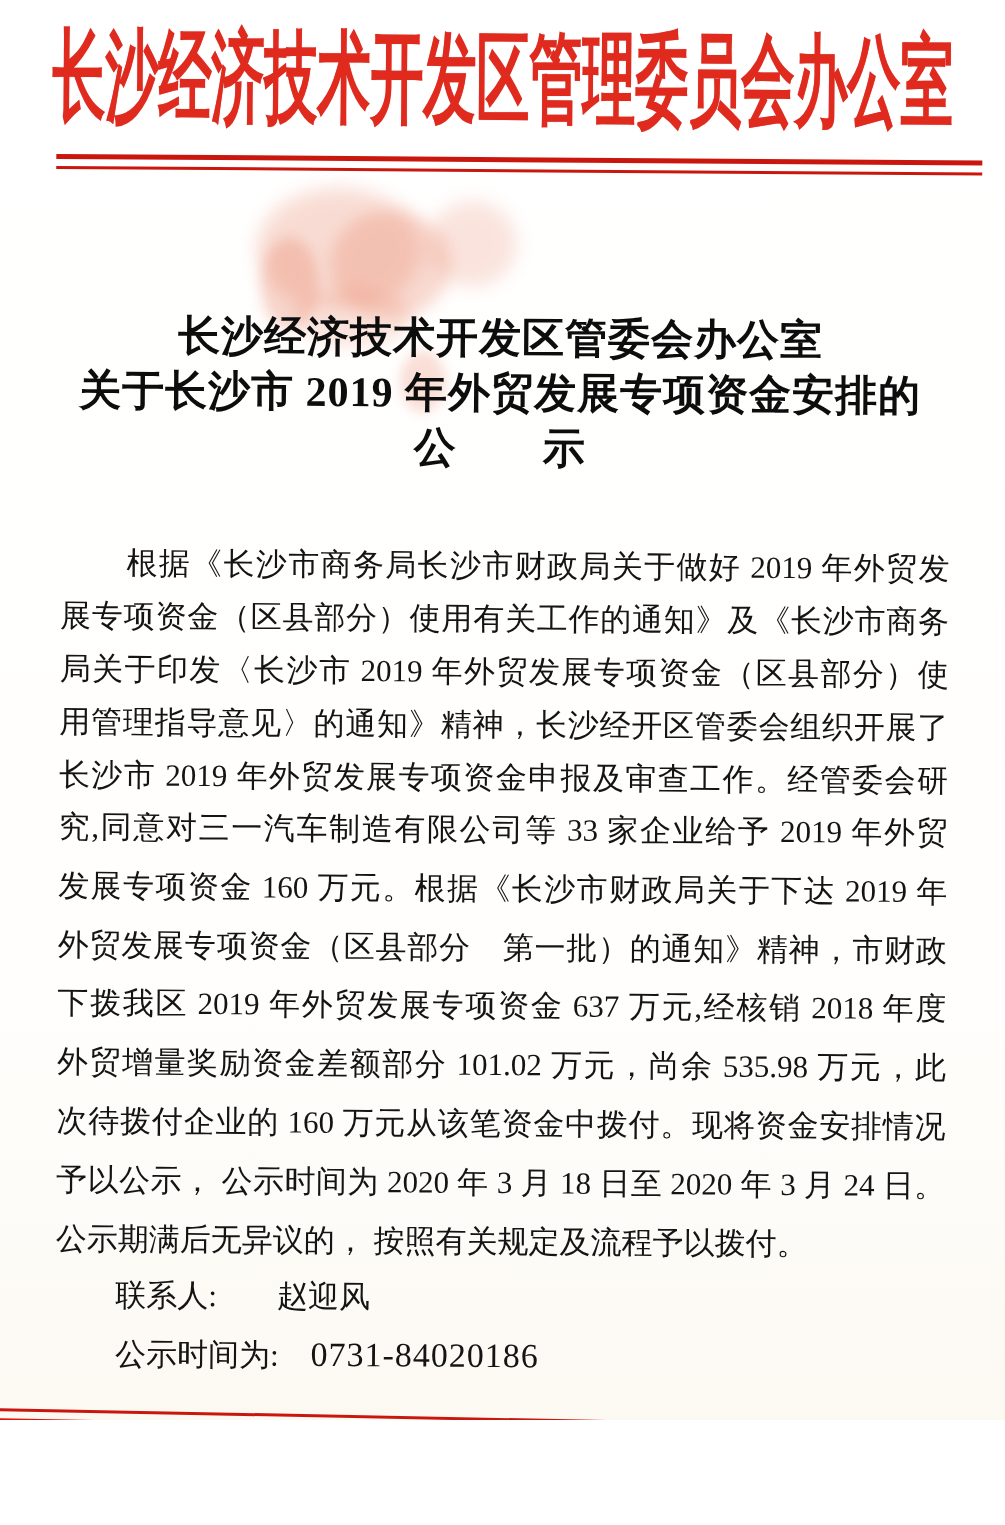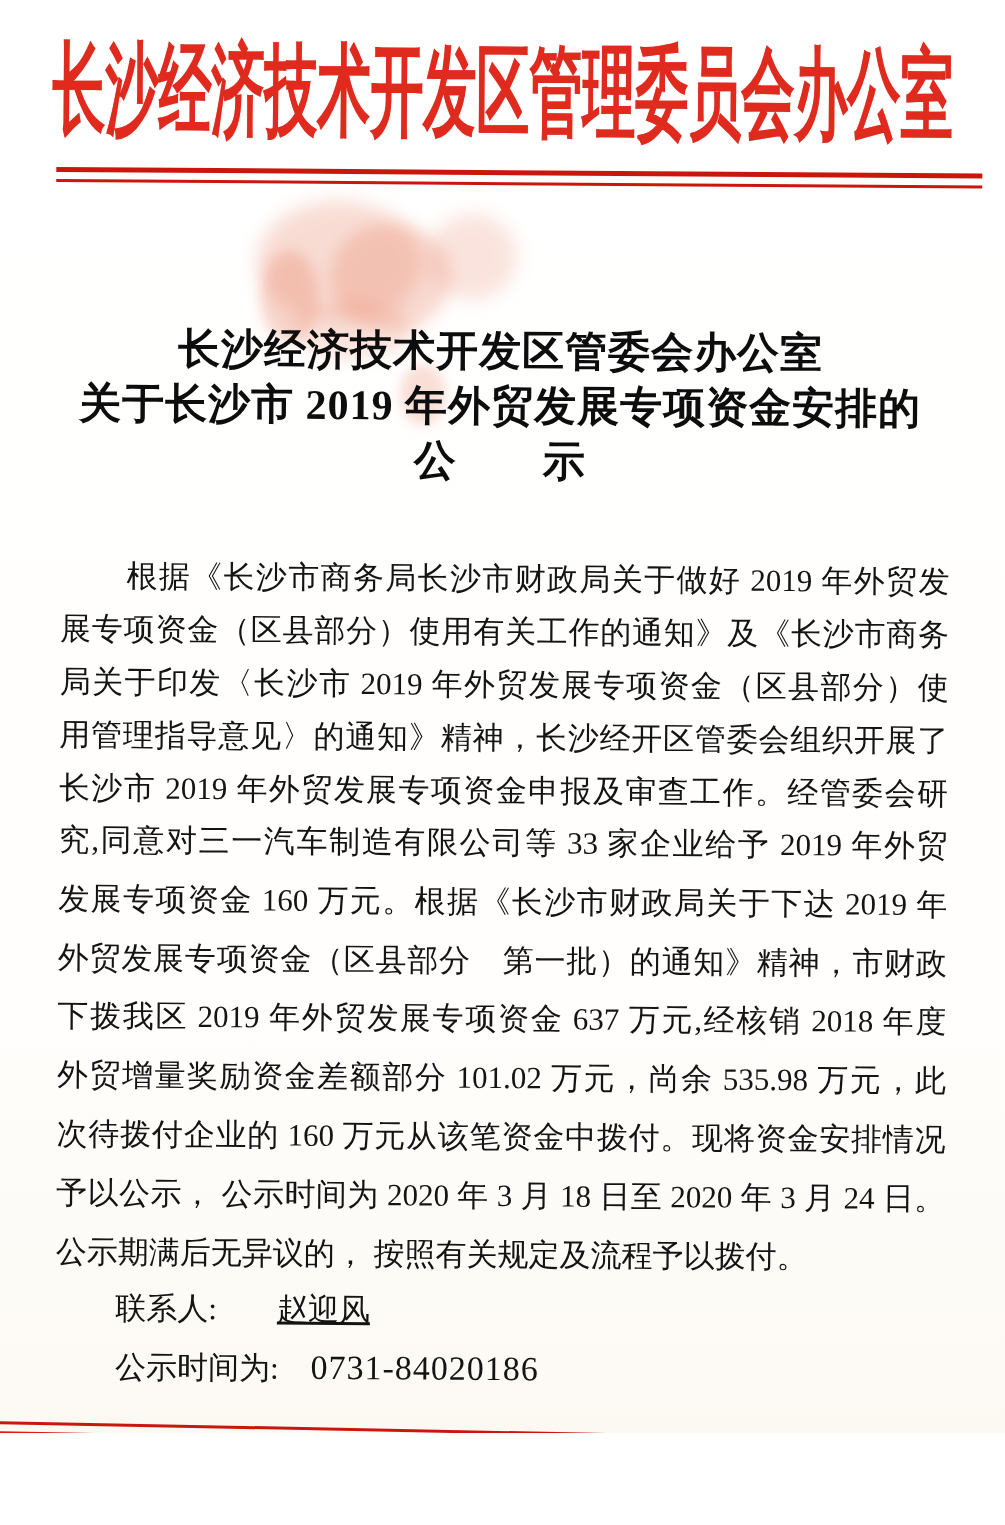--- a/index.html
+++ b/index.html
@@ -1,19 +1,19 @@
 <!DOCTYPE html>
 <html lang="zh" style="--header-red: #e02a1e; --rule-red: #c9170e; --bottom-rule-red: #e01408; --text-color: #141414; --seal-red: #e98568;"><head>
 <meta charset="utf-8">
 <style>
   html,body{margin:0;padding:0;background:#ffffff;}
   .page{
     position:relative;
     width:1005px;height:1420px;
-    margin:13px auto;
+    margin:0 auto;
     overflow:hidden;
     background:linear-gradient(180deg,#ffffff 0%,#fffefc 70%,#fcf9f3 100%);
     font-family:"Liberation Serif","DejaVu Serif",serif;
     color:var(--text-color,#141414);
   }
   .scan-skew{
     position:absolute;left:0;top:0;width:1005px;height:1525px;
     transform:rotate(0.4deg);transform-origin:60px 60px;
   }
   
@@ -56,21 +56,21 @@
   .bline{
     text-align:justify;text-align-last:justify;
     white-space:nowrap;overflow:visible;
   }
   .bline.indent{text-indent:66px;}
   .bline.noj{text-align:left;text-align-last:auto;}
   
   .contact{position:absolute;left:124px;font-size:31px;line-height:44px;white-space:nowrap;}
   .contact-1{top:1273px;}
   .contact-2{top:1331px;}
-  .contact .val-name{margin-left:60px;text-decoration:underline;}
+  .contact .val-name{margin-left:60px;}
   .contact .val-phone{margin-left:32px;font-size:34px;letter-spacing:1px;}
   
   .bottom-rules{
     position:absolute;left:-8px;right:-12px;top:1408px;
     transform:rotate(1.12deg);transform-origin:0 0;
   }
   .brule{width:100%;}
   .brule.thin{height:2.6px;background:var(--rule-red,#c9170e);margin-bottom:7px;}
   .brule.thick{height:6.5px;background:var(--bottom-rule-red,#e01408);}
 </style>

